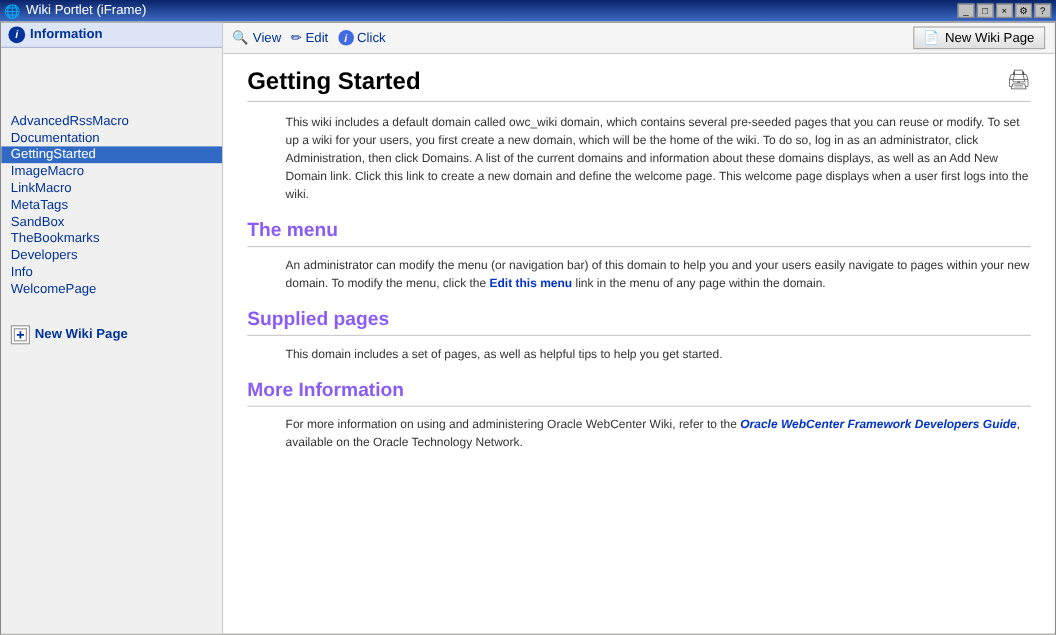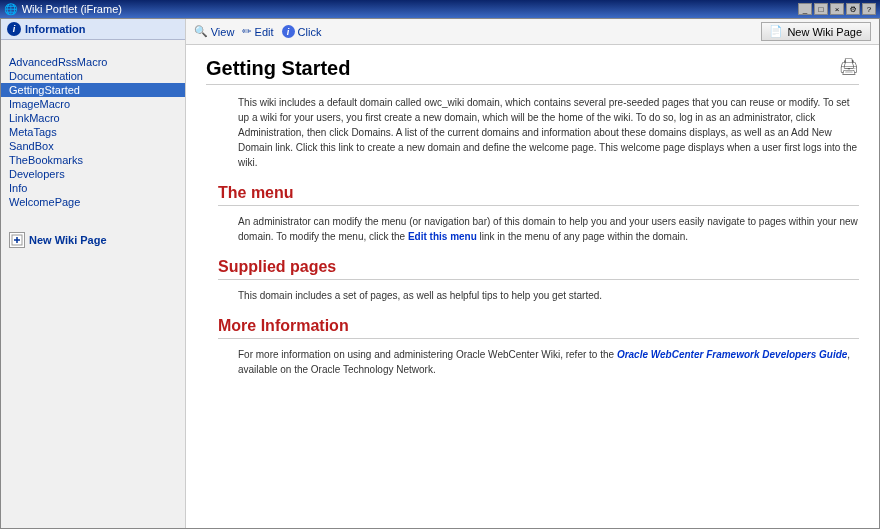--- a/index.html
+++ b/index.html
@@ -85,20 +85,21 @@
       display: flex;
       align-items: center;
       justify-content: center;
       font-weight: bold;
       font-style: italic;
       flex-shrink: 0;
     }
     .sidebar-nav {
       list-style: none;
       padding: 15px 0;
+      margin-top: 39px;
     }
     .sidebar-nav li {
       padding: 1px 8px;
     }
     .sidebar-nav li a {
       color: #003399;
       text-decoration: none;
       font-size: 11px;
       display: block;
     }
@@ -207,24 +208,24 @@
       margin-bottom: 10px;
       margin-left: 32px;
     }
     .article-body a {
       color: #0033cc;
       text-decoration: none;
     }
     .article-body h2 {
       font-size: 16px;
       font-weight: bold;
-      color: #b91c1c;
+      color: #8b5cf6;
       border-bottom: 1px solid #ccc;
       padding-bottom: 3px;
-      margin: 14px 0 8px 12px;
+      margin: 14px 0 8px 0;
     }
     .bold-link {
       font-weight: bold;
       font-style: italic;
     }
   </style>
 </head>
 <body>
 
 <div class="title-bar">

